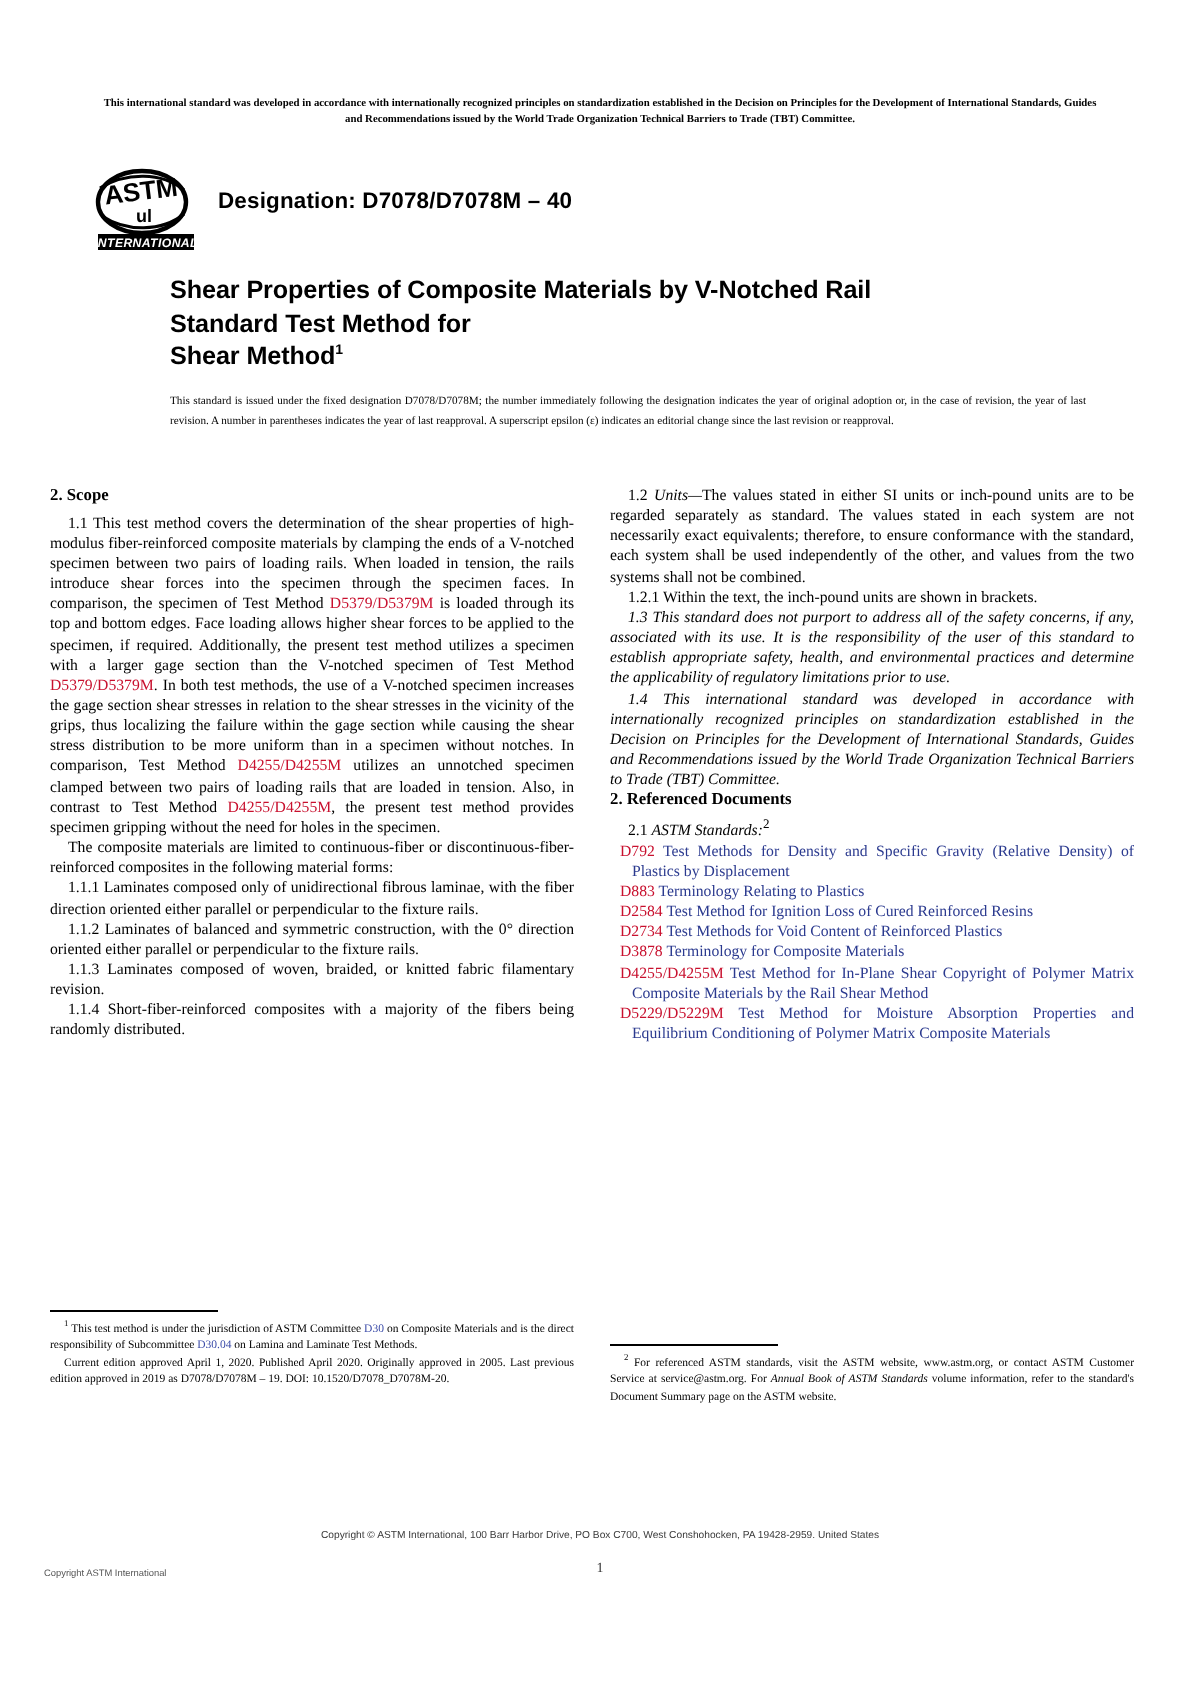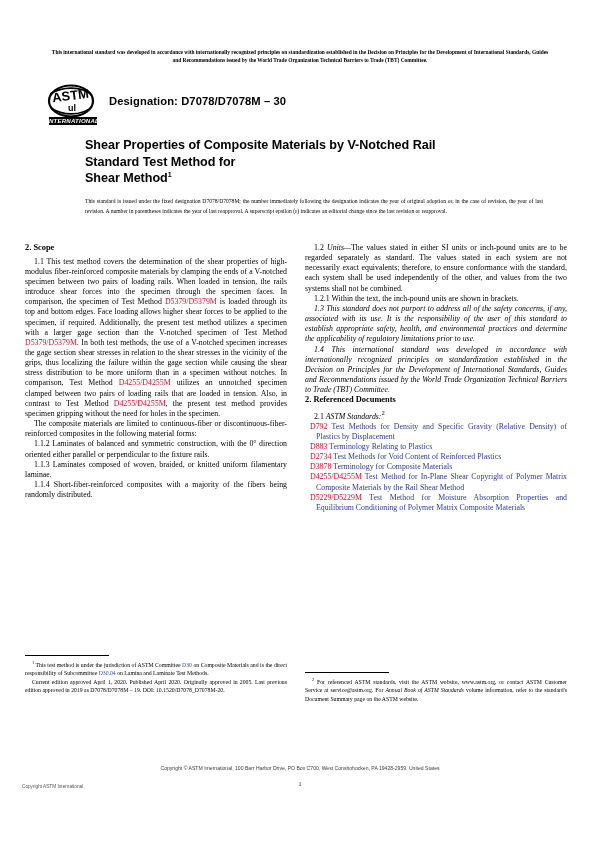--- a/index.html
+++ b/index.html
@@ -221,60 +221,62 @@
       <svg width="52" height="42" viewBox="0 0 52 42" xmlns="http://www.w3.org/2000/svg">
         <ellipse cx="24" cy="17" rx="22" ry="15.5" fill="none" stroke="#000" stroke-width="2.2"></ellipse>
         <path d="M3 10 C16 2, 34 2, 45 11" fill="none" stroke="#000" stroke-width="1.6"></path>
         <path d="M4 24 C16 32, 34 32, 45 23" fill="none" stroke="#000" stroke-width="1.6"></path>
         <text x="24" y="16" font-family="Liberation Sans, sans-serif" font-size="13" font-weight="bold" text-anchor="middle" fill="#000" transform="rotate(-7 24 16)">ASTM</text>
         <text x="25" y="27" font-family="Liberation Sans, sans-serif" font-size="9" font-weight="bold" text-anchor="middle" fill="#000">ul</text>
         <rect x="2" y="33" width="48" height="8" fill="#000"></rect>
         <text x="26" y="39.4" font-family="Liberation Sans, sans-serif" font-size="6.1" font-weight="bold" font-style="italic" text-anchor="middle" fill="#fff" letter-spacing="0.2">INTERNATIONAL</text>
       </svg>
     </div>
-    <div class="designation">Designation: D7078/D7078M – 30</div>
+    <div class="designation">Designation: D7078/D7078M – 40</div>
   </div>
 
   <div class="title-block">
     <div class="title-line">Shear Properties of Composite Materials by V-Notched Rail</div>
     <div class="title-line">Standard Test Method for</div>
     <div class="title-line"><span>Shear Method</span><sup>1</sup></div>
   </div>
 
   <div class="issued-note">This standard is issued under the fixed designation D7078/D7078M; the number immediately following the designation indicates the year of original adoption or, in the case of revision, the year of last revision. A number in parentheses indicates the year of last reapproval. A superscript epsilon (ε) indicates an editorial change since the last revision or reapproval.</div>
 
   <div class="col col-left">
 
     <h2 class="sec-head">2. Scope</h2>
 
     <p class="para"><span>1.1 This test method covers the determination of the shear properties of high-modulus fiber-reinforced composite materials by clamping the ends of a V-notched specimen between two pairs of loading rails. When loaded in tension, the rails introduce shear forces into the specimen through the specimen faces. In comparison, the specimen of Test Method </span><a class="ref-red" href="#">D5379/D5379M</a><span> is loaded through its top and bottom edges. Face loading allows higher shear forces to be applied to the specimen, if required. Additionally, the present test method utilizes a specimen with a larger gage section than the V-notched specimen of Test Method </span><a class="ref-red" href="#">D5379/D5379M</a><span>. In both test methods, the use of a V-notched specimen increases the gage section shear stresses in relation to the shear stresses in the vicinity of the grips, thus localizing the failure within the gage section while causing the shear stress distribution to be more uniform than in a specimen without notches. In comparison, Test Method </span><a class="ref-red" href="#">D4255/D4255M</a><span> utilizes an unnotched specimen clamped between two pairs of loading rails that are loaded in tension. Also, in contrast to Test Method </span><a class="ref-red" href="#">D4255/D4255M</a><span>, the present test method provides specimen gripping without the need for holes in the specimen.</span></p>
 
     <p class="para">The composite materials are limited to continuous-fiber or discontinuous-fiber-reinforced composites in the following material forms:</p>
+    <p class="para">1.1.1 Laminates composed only of unidirectional fibrous laminae, with the fiber direction oriented either parallel or perpendicular to the fixture rails.</p>
     <p class="para">1.1.2 Laminates of balanced and symmetric construction, with the 0° direction oriented either parallel or perpendicular to the fixture rails.</p>
-    <p class="para">1.1.3 Laminates composed of woven, braided, or knitted uniform filamentary laminae.</p>
+    <p class="para">1.1.3 Laminates composed of woven, braided, or knitted fabric filamentary revision.</p>
     <p class="para">1.1.4 Short-fiber-reinforced composites with a majority of the fibers being randomly distributed.</p>
   </div>
 
   <div class="col col-right">
 
     <p class="para"><span>1.2 </span><span class="ital">Units—</span><span>The values stated in either SI units or inch-pound units are to be regarded separately as standard. The values stated in each system are not necessarily exact equivalents; therefore, to ensure conformance with the standard, each system shall be used independently of the other, and values from the two systems shall not be combined.</span></p>
 
     <p class="para">1.2.1 Within the text, the inch-pound units are shown in brackets.</p>
 
     <p class="para allital">1.3 This standard does not purport to address all of the safety concerns, if any, associated with its use. It is the responsibility of the user of this standard to establish appropriate safety, health, and environmental practices and determine the applicability of regulatory limitations prior to use.</p>
 
     <p class="para allital">1.4 This international standard was developed in accordance with internationally recognized principles on standardization established in the Decision on Principles for the Development of International Standards, Guides and Recommendations issued by the World Trade Organization Technical Barriers to Trade (TBT) Committee.</p>
 
     <h2 class="sec-head sec-head-spaced">2. Referenced Documents</h2>
 
     <p class="para"><span>2.1 </span><span class="ital">ASTM Standards:</span><sup>2</sup></p>
 
     <div class="ref-list">
       <p class="ref-item"><a class="ref-red" href="#">D792</a> <a class="ref-blue" href="#">Test Methods for Density and Specific Gravity (Relative Density) of Plastics by Displacement</a></p>
       <p class="ref-item"><a class="ref-red" href="#">D883</a> <a class="ref-blue" href="#">Terminology Relating to Plastics</a></p>
+      <p class="ref-item"><a class="ref-red" href="#">D2584</a> <a class="ref-blue" href="#">Test Method for Ignition Loss of Cured Reinforced Resins</a></p>
       <p class="ref-item"><a class="ref-red" href="#">D2734</a> <a class="ref-blue" href="#">Test Methods for Void Content of Reinforced Plastics</a></p>
       <p class="ref-item"><a class="ref-red" href="#">D3878</a> <a class="ref-blue" href="#">Terminology for Composite Materials</a></p>
       <p class="ref-item"><a class="ref-red" href="#">D4255/D4255M</a> <a class="ref-blue" href="#">Test Method for In-Plane Shear Copyright of Polymer Matrix Composite Materials by the Rail Shear Method</a></p>
       <p class="ref-item"><a class="ref-red" href="#">D5229/D5229M</a> <a class="ref-blue" href="#">Test Method for Moisture Absorption Properties and Equilibrium Conditioning of Polymer Matrix Composite Materials</a></p>
     </div>
   </div>
 
   <div class="footnote-wrap fn-left">
     <div class="fn-rule"></div>
     <p><sup>1</sup><span> This test method is under the jurisdiction of ASTM Committee </span><a class="ref-blue-light" href="#">D30</a><span> on Composite Materials and is the direct responsibility of Subcommittee </span><a class="ref-blue-light" href="#">D30.04</a><span> on Lamina and Laminate Test Methods.</span></p>

